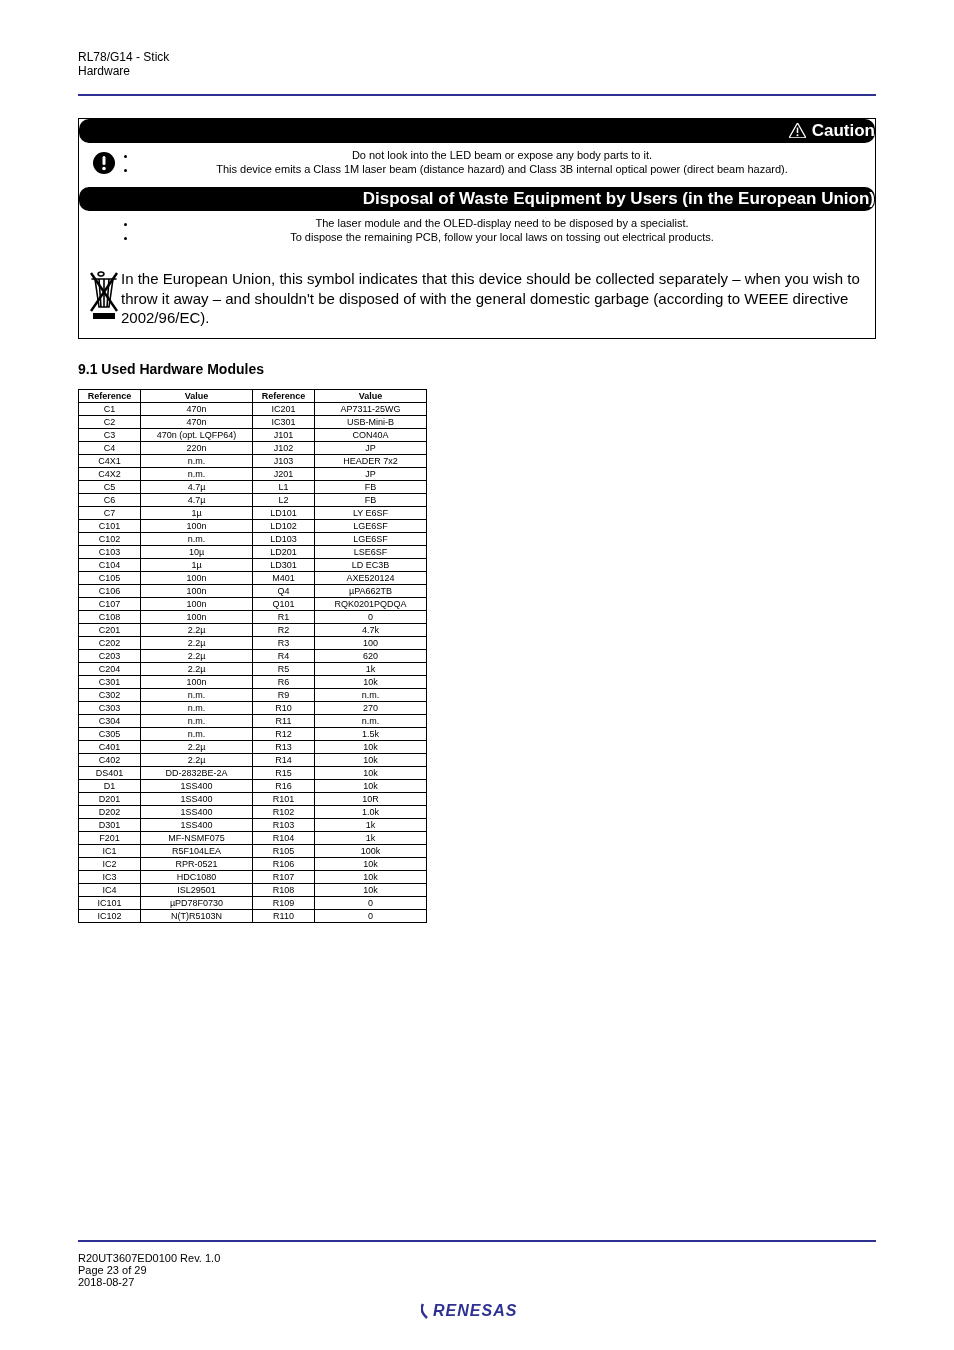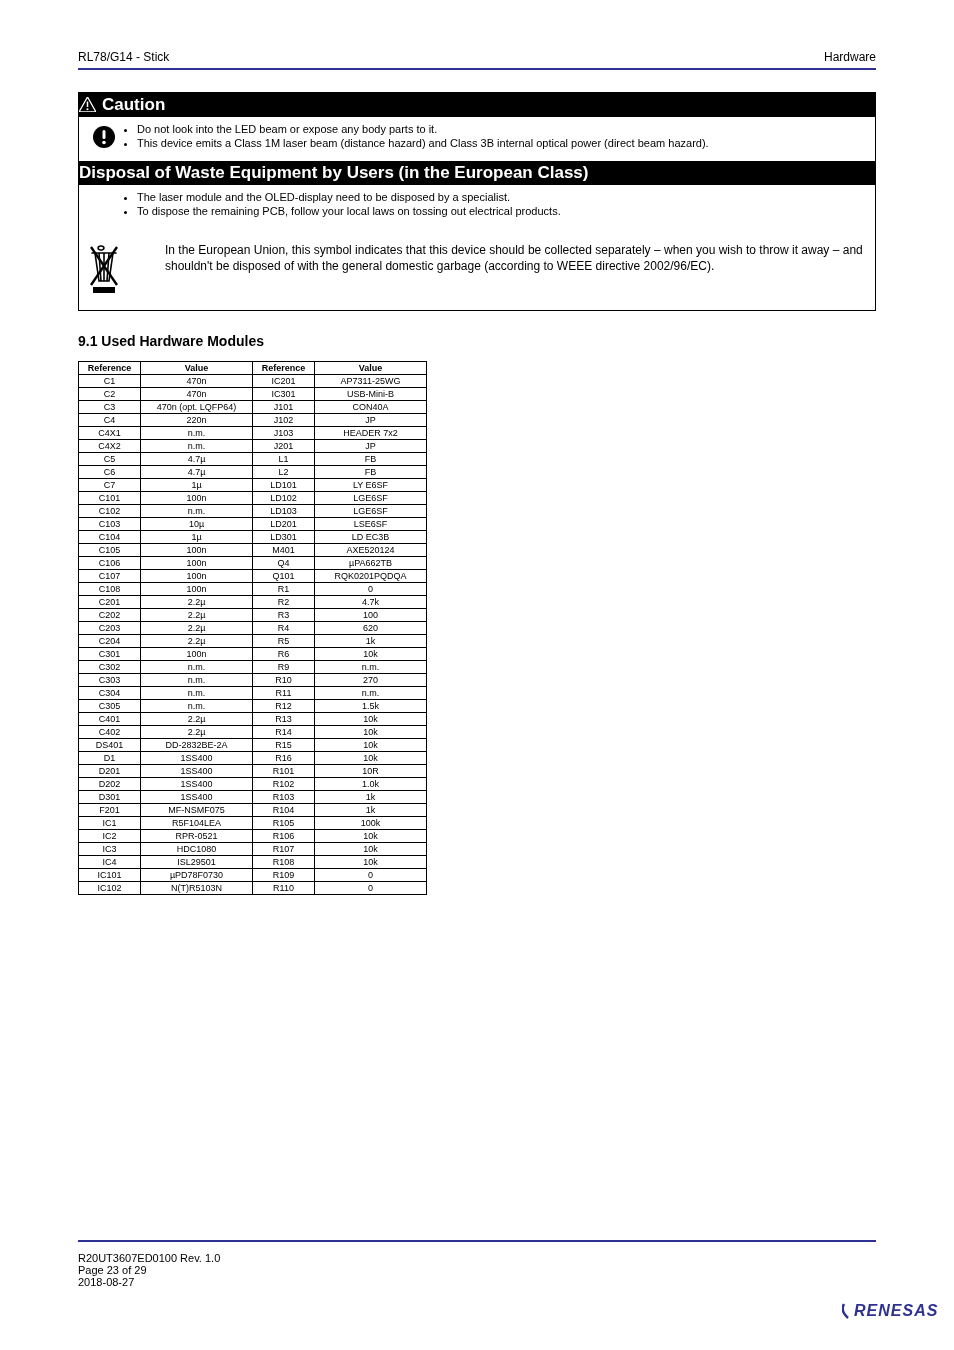--- a/index.html
+++ b/index.html
@@ -10,59 +10,60 @@
     background: #fff;
     position: relative;
     font-size: 11px;
     color: #000;
   }
   .page { padding: 50px 78px 0 78px; }
   .hdr {
     display: flex;
     justify-content: space-between;
     border-bottom: 2px solid #2e3192;
-    padding-bottom: 4px;
+    padding-bottom: 16px;
     margin-bottom: 22px;
     font-size: 12px;
+    flex-direction: column;
   }
   .sect-title { font-size: 14px; font-weight: bold; margin-bottom: 12px; }
   .cautbox { border: 1px solid #000; margin-bottom: 22px; }
   .cbar {
-    background: #000; color: #fff; text-align: left;
-    font-size: 17px; font-weight: bold; padding: 2px 0;
+    background: #000; color: #fff; text-align: right;
+    font-size: 17px; font-weight: bold; padding: 2px 0; border-radius: 10px;
   }
   .cbar svg { vertical-align: -2px; margin-right: 6px; }
   .cbody { display: flex; padding: 6px 8px 10px 8px; align-items: flex-start; }
   .cicon { width: 34px; flex: 0 0 34px; text-align: center; padding-top: 2px; }
   .cicon svg { width: 24px; height: 24px; }
   .weee-icon svg { width: 30px; height: 50px; }
   .ctext { flex: 1; }
   .ctext ul { list-style: disc; padding-left: 16px; }
-  .ctext li { margin-bottom: 2px; }
+  .ctext li { margin-bottom: 2px; text-align: center; }
   .spacer { height: 8px; }
-  .weee { font-size: 12px; line-height: 1.3; gap: 44px; }
+  .weee { font-size: 15px; line-height: 1.3; }
   .tblwrap { margin-top: 8px; }
   table { border-collapse: collapse; font-size: 9px; }
   th, td {
     border: 1px solid #000;
     padding: 1px 3px;
     text-align: center;
     white-space: nowrap;
   }
   th { font-weight: bold; background: #fff; }
   .c1 { width: 62px; }
   .c2 { width: 112px; }
   .footer {
     position: absolute;
     left: 78px; right: 78px;
     bottom: 62px;
   }
   .frule { border-top: 2px solid #2e3192; margin-bottom: 10px; }
   .frow { display: flex; justify-content: space-between; font-size: 11px; flex-direction: column; }
-  .logo { position: absolute; bottom: 26px; left: 0; right: 0; text-align: right; }
+  .logo { position: absolute; bottom: 26px; left: 0; right: 0; text-align: center; }
   .logo svg { width: 112px; height: 22px; }
 </style>
 </head>
 <body>
 
 <div class="page">
   <div class="hdr">
     <span>RL78/G14 - Stick</span>
     <span>Hardware</span>
   </div>
@@ -84,21 +85,21 @@
             <circle cx="12" cy="17.5" r="1.8" fill="#fff"></circle>
           </svg>
       </div>
       <div class="ctext">
           <ul>
         <li>Do not look into the LED beam or expose any body parts to it.</li>
         <li>This device emits a Class 1M laser beam (distance hazard) and Class 3B internal optical power (direct beam hazard).</li>
       </ul>
         </div>
     </div>
-    <div class="cbar">Disposal of Waste Equipment by Users (in the European Class)</div>
+    <div class="cbar">Disposal of Waste Equipment by Users (in the European Union)</div>
     <div class="cbody">
       <div class="cicon"></div>
       <div class="ctext">
           <ul>
         <li>The laser module and the OLED-display need to be disposed by a specialist.</li>
         <li>To dispose the remaining PCB, follow your local laws on tossing out electrical products.</li>
       </ul>
         </div>
     </div>
     <div class="spacer"></div>

